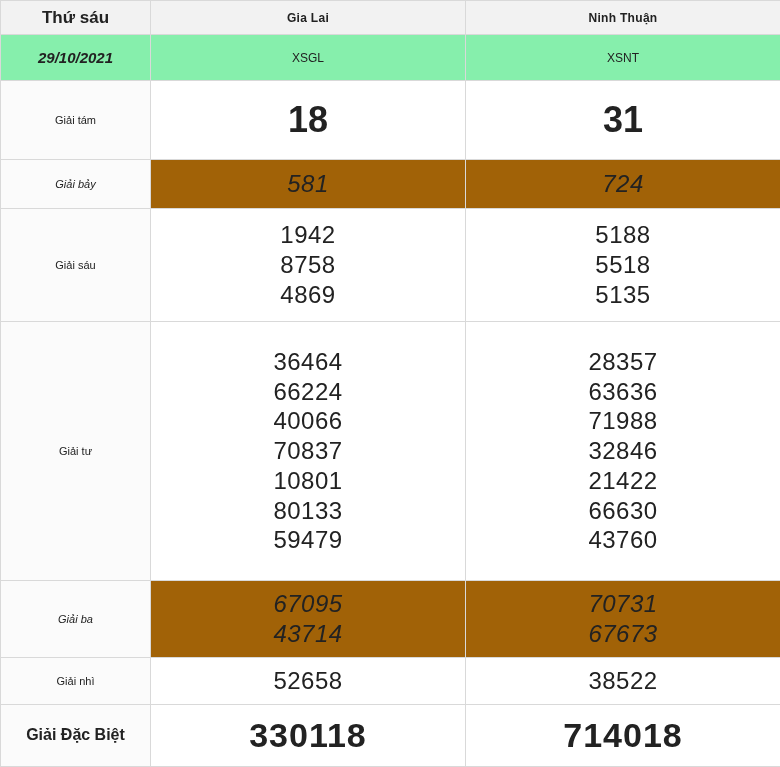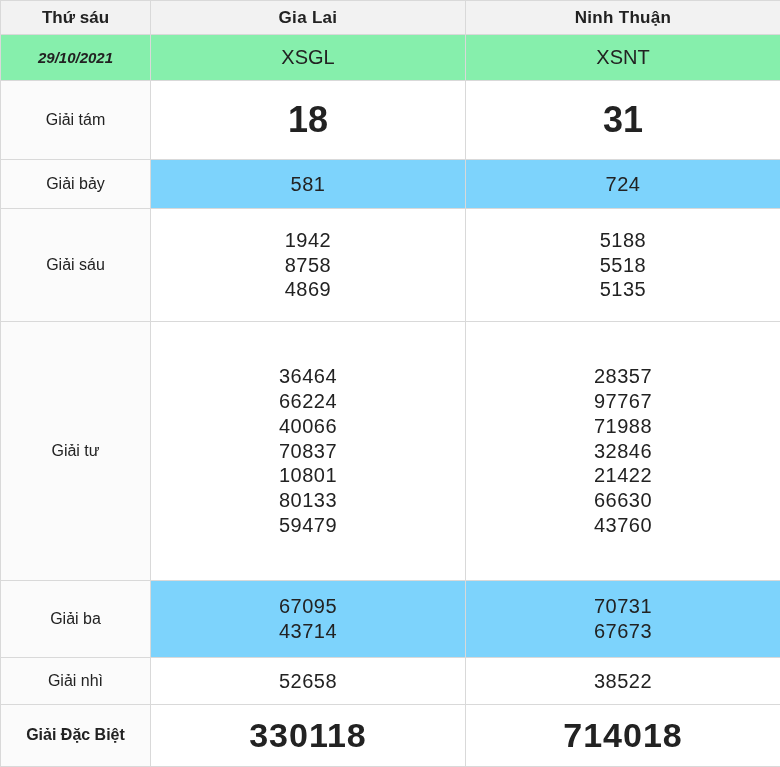--- a/index.html
+++ b/index.html
@@ -29,48 +29,48 @@
 
   
   .hdr {
     background: #f2f2f2;
     font-weight: bold;
     font-size: 17px;
     color: #b01116;
     height: 31px;
   }
   .hdr .province {
-    font-size: 17px;
+    font-size: 12px;
     letter-spacing: 0.3px;
     margin-top: 36px;
   }
   
   .row-date { background: #86efac; height: 41px; }
   .date-cell {
     font-style: italic;
     font-weight: bold;
     font-size: 15px;
     color: #333333;
   }
   .code-cell {
-    font-size: 20px;
+    font-size: 12px;
     color: #444444;
   }
   
   .label-cell {
-    font-size: 16px;
+    font-size: 11px;
     color: #333333;
     background: #fbfbfb;
   }
-  .row-alt { background: #7dd3fc; }
+  .row-alt { background: #a16207; font-style: italic; }
   .row-white { background: #ffffff; }
 
   
   .num {
-    font-size: 20px;
+    font-size: 24px;
     color: #333333;
     line-height: 1.24;
     letter-spacing: 0.5px;
     margin-top: 12px;
   }
   .num-big {
     font-size: 36px;
     font-weight: bold;
     color: #b01116;
     line-height: 1.1;
@@ -152,21 +152,21 @@
           <div>36464</div>
           <div>66224</div>
           <div>40066</div>
           <div>70837</div>
           <div>10801</div>
           <div>80133</div>
           <div>59479</div>
         </td>
       <td class="num">
           <div>28357</div>
-          <div>97767</div>
+          <div>63636</div>
           <div>71988</div>
           <div>32846</div>
           <div>21422</div>
           <div>66630</div>
           <div>43760</div>
         </td>
     </tr>
 
     <tr class="row-alt" style="height:70px">
       <td class="label-cell">Giải ba</td>

